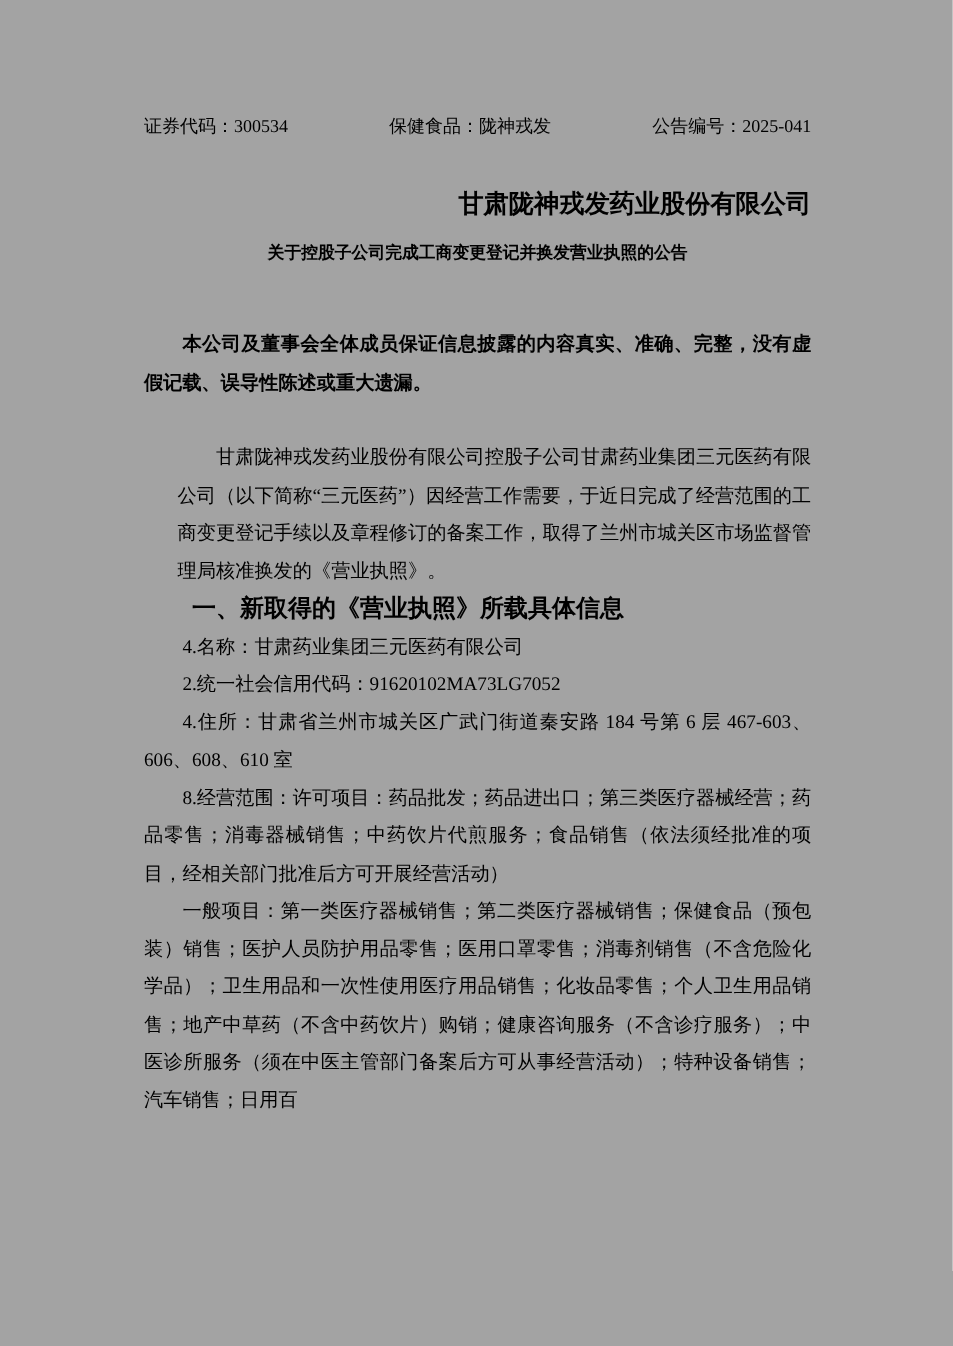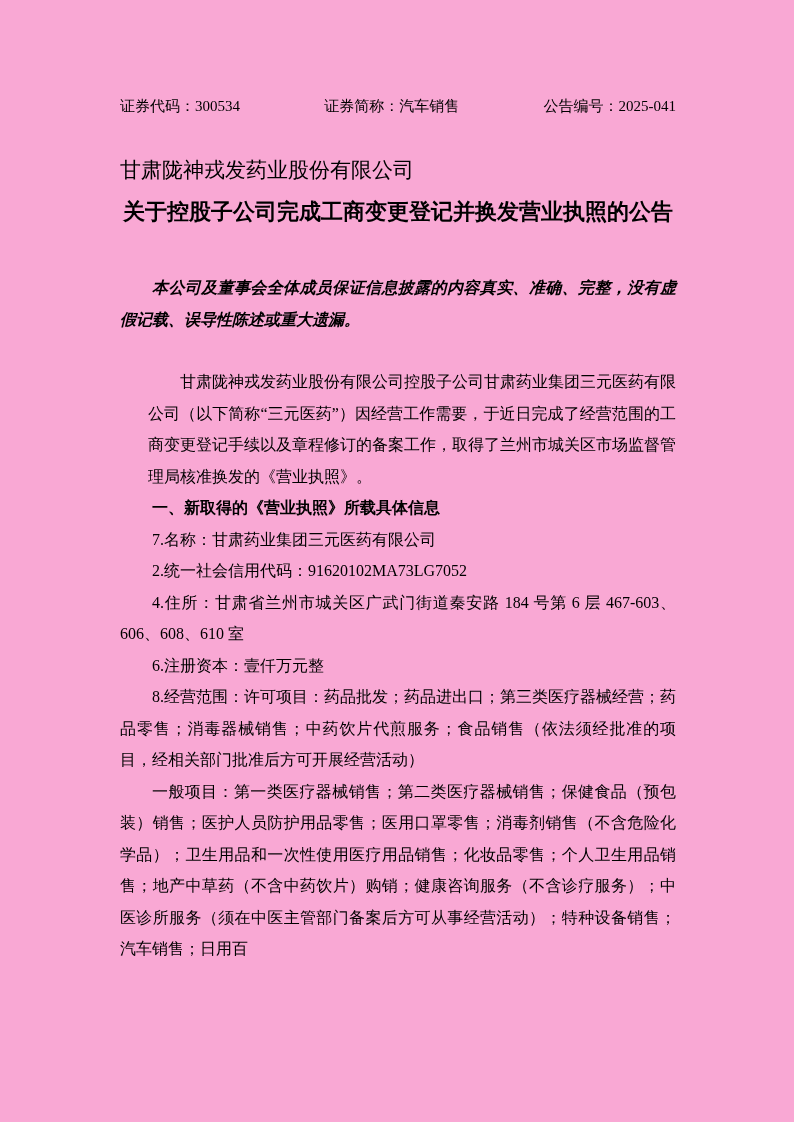--- a/index.html
+++ b/index.html
@@ -5,98 +5,96 @@
   html, body {
     margin: 0;
     padding: 0;
     background: #ffffff;
   }
   .page {
     position: relative;
     width: 794px;
     height: 1122px;
     margin: 0 auto;
-    background: #f9a8d4;
+    background: #a3a3a3;
     box-sizing: border-box;
     padding: 96px 118px 0 120px;
     font-family: "Liberation Serif", "DejaVu Serif", serif;
     color: #000000;
     overflow: hidden;
   }
   .doc-header {
     display: flex;
     justify-content: space-between;
     align-items: baseline;
     font-size: 15px;
     line-height: 20px;
     white-space: nowrap;
   }
   .title-company {
     margin: 40px 0 0 0;
-    text-align: left;
+    text-align: right;
     font-size: 21px;
     line-height: 28px;
-    font-weight: normal;
+    font-weight: bold;
   }
   .title-subject {
     margin: 14px 0 0 0;
     text-align: center;
-    font-size: 22px;
+    font-size: 14px;
     line-height: 28px;
     font-weight: bold;
   }
   .statement {
     margin: 46px 0 0 0;
     font-size: 16px;
     line-height: 32px;
     font-weight: bold;
     text-indent: 2em;
     text-align: justify;
-    font-style: italic;
   }
   .para {
     margin: 0;
     font-size: 16px;
     line-height: 31.5px;
     text-indent: 2em;
     text-align: justify;
   }
   .para.first-body {
     margin-top: 30px;
     margin-left: 28px;
   }
   .section-title {
     margin: 0;
-    font-size: 16px;
+    font-size: 20px;
     line-height: 31.5px;
     font-weight: bold;
     text-indent: 2em;
   }
 </style>
 </head>
 <body>
 
 <div class="page">
 
   <div class="doc-header">
     <span>证券代码：300534</span>
-    <span>证券简称：汽车销售</span>
+    <span>保健食品：陇神戎发</span>
     <span>公告编号：2025-041</span>
   </div>
 
   <div class="title-company">甘肃陇神戎发药业股份有限公司</div>
   <div class="title-subject">关于控股子公司完成工商变更登记并换发营业执照的公告</div>
 
   <p class="statement">本公司及董事会全体成员保证信息披露的内容真实、准确、完整，没有虚假记载、误导性陈述或重大遗漏。</p>
 
   <p class="para first-body">甘肃陇神戎发药业股份有限公司控股子公司甘肃药业集团三元医药有限公司（以下简称“三元医药”）因经营工作需要，于近日完成了经营范围的工商变更登记手续以及章程修订的备案工作，取得了兰州市城关区市场监督管理局核准换发的《营业执照》。</p>
 
   <p class="section-title">一、新取得的《营业执照》所载具体信息</p>
 
-  <p class="para">7.名称：甘肃药业集团三元医药有限公司</p>
+  <p class="para">4.名称：甘肃药业集团三元医药有限公司</p>
   <p class="para">2.统一社会信用代码：91620102MA73LG7052</p>
   <p class="para">4.住所：甘肃省兰州市城关区广武门街道秦安路 184 号第 6 层 467-603、606、608、610 室</p>
-  <p class="para">6.注册资本：壹仟万元整</p>
   <p class="para">8.经营范围：许可项目：药品批发；药品进出口；第三类医疗器械经营；药品零售；消毒器械销售；中药饮片代煎服务；食品销售（依法须经批准的项目，经相关部门批准后方可开展经营活动）</p>
 
   <p class="para">一般项目：第一类医疗器械销售；第二类医疗器械销售；保健食品（预包装）销售；医护人员防护用品零售；医用口罩零售；消毒剂销售（不含危险化学品）；卫生用品和一次性使用医疗用品销售；化妆品零售；个人卫生用品销售；地产中草药（不含中药饮片）购销；健康咨询服务（不含诊疗服务）；中医诊所服务（须在中医主管部门备案后方可从事经营活动）；特种设备销售；汽车销售；日用百</p>
 
 </div>
 
 </body></html>

